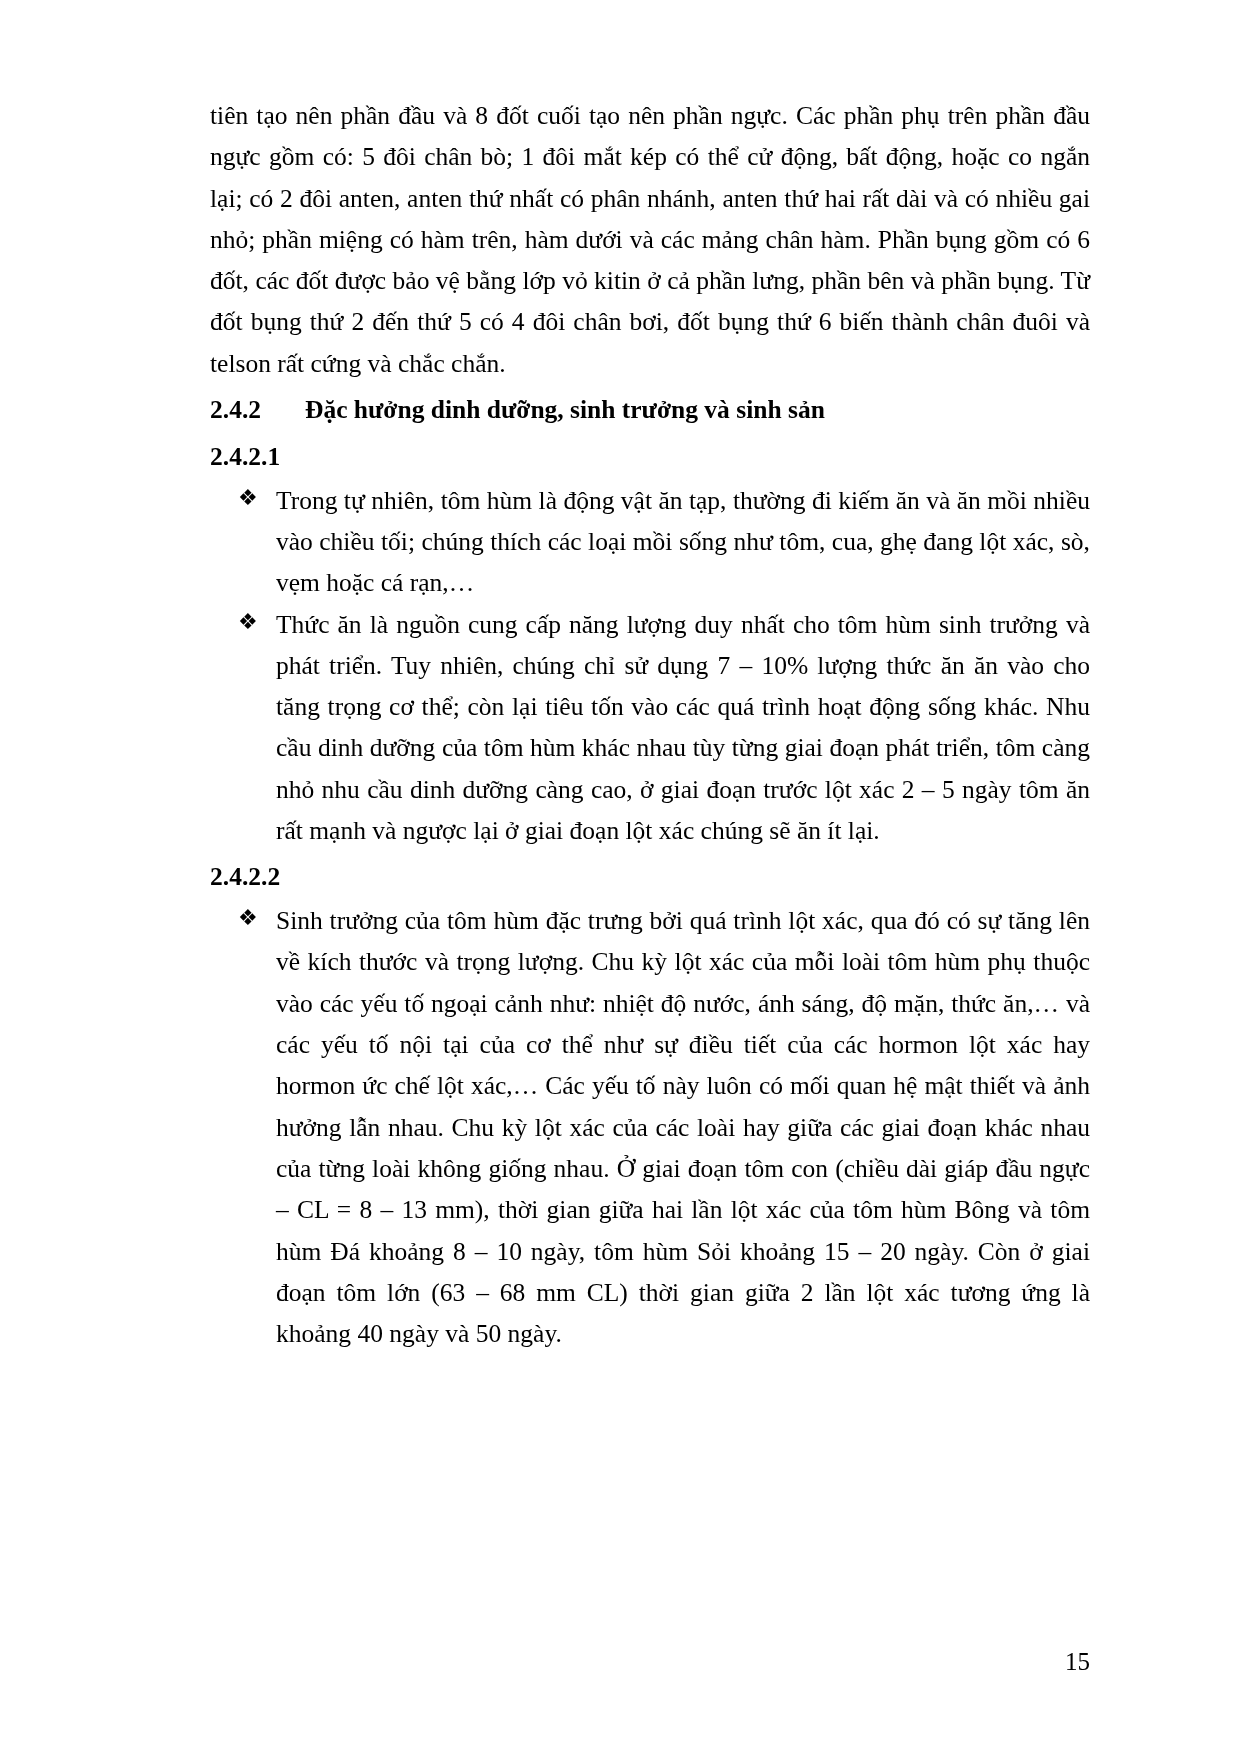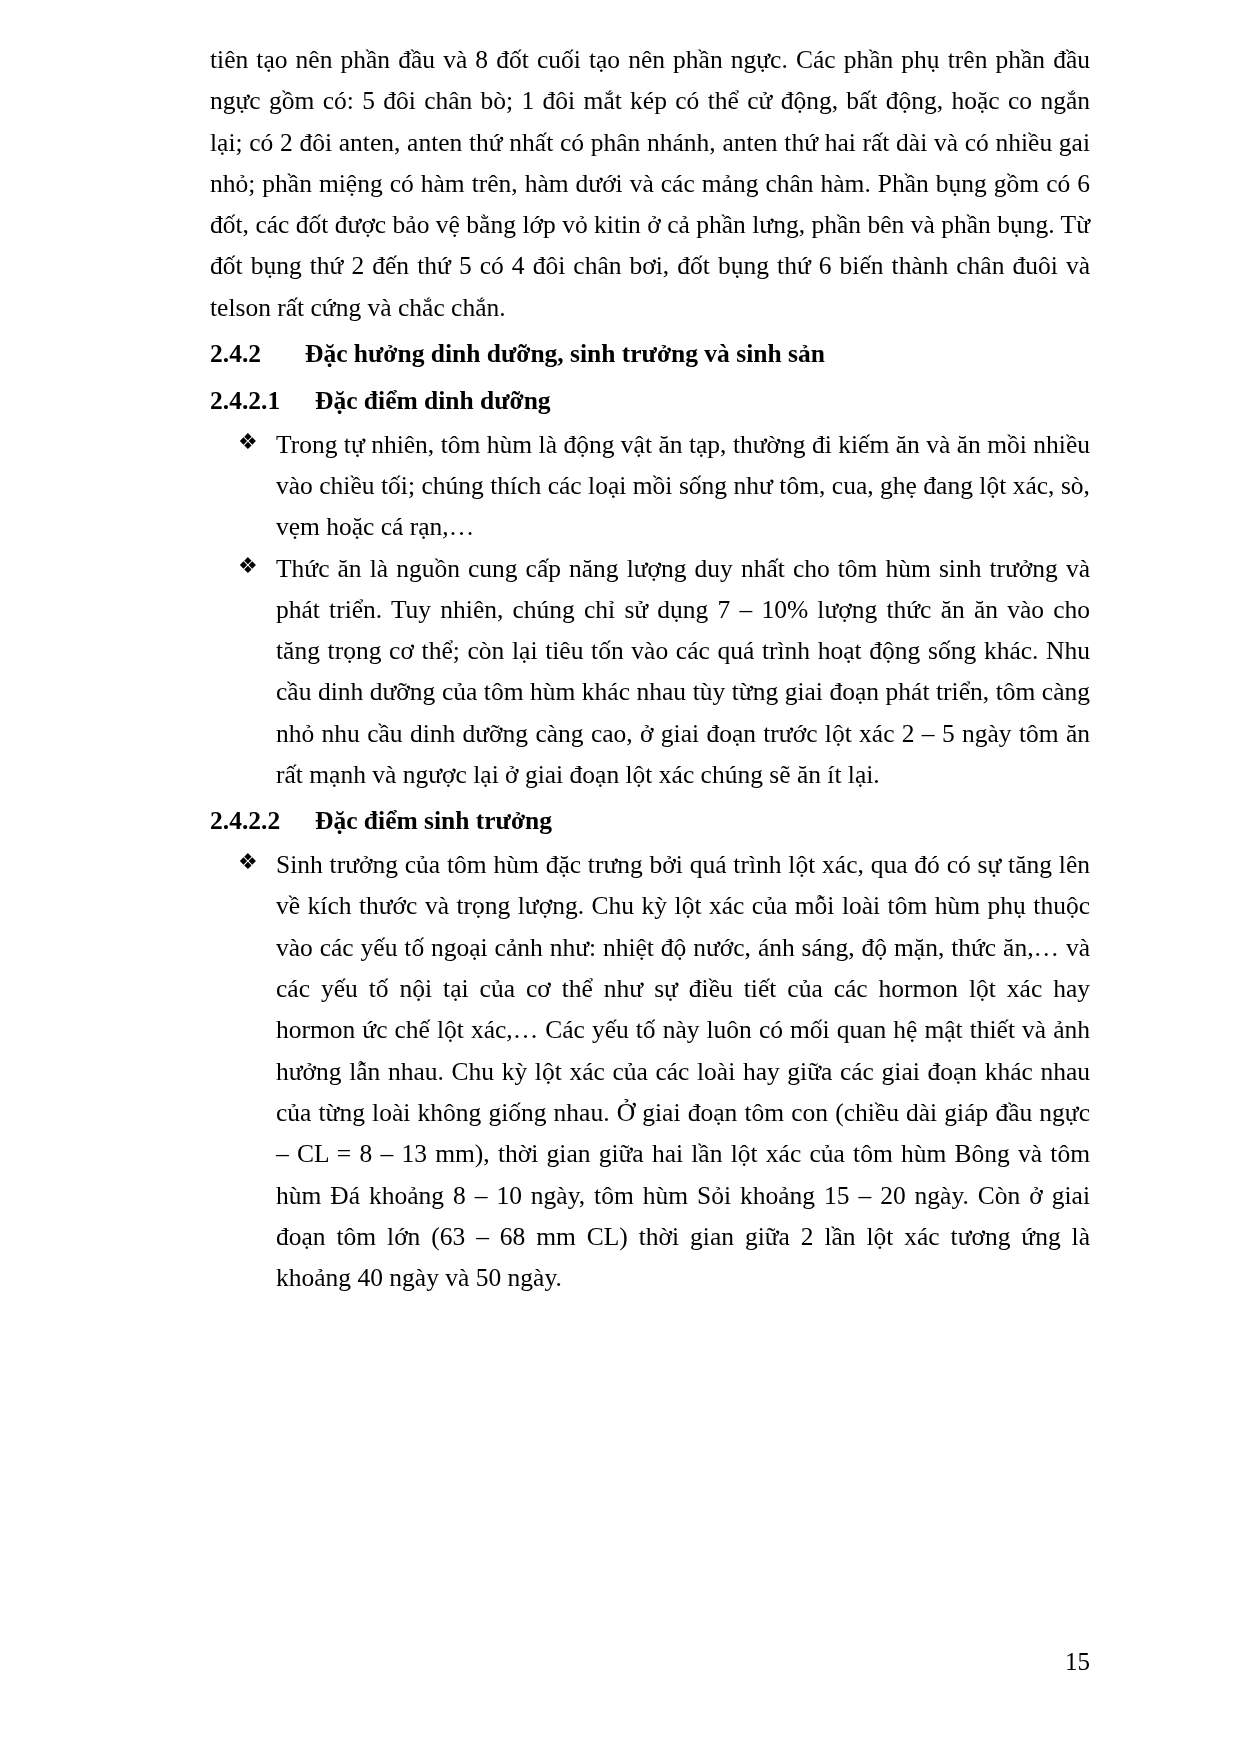--- a/index.html
+++ b/index.html
@@ -15,21 +15,21 @@
     color: #000000;
     overflow: hidden;
   }
   .page {
     position: absolute;
     left: 0;
     top: 0;
     width: 1240px;
     height: 1754px;
     box-sizing: border-box;
-    padding: 39px 150px 60px 210px;
+    padding: 95px 150px 60px 210px;
   }
   .content {
     width: 880px;
   }
   p.body-par {
     margin: 0;
     font-size: 25.5px;
     line-height: 1.62;
     text-align: justify;
     text-justify: inter-word;
@@ -89,37 +89,35 @@
 
     <p class="body-par">tiên tạo nên phần đầu và 8 đốt cuối tạo nên phần ngực. Các phần phụ trên phần đầu ngực gồm có: 5 đôi chân bò; 1 đôi mắt kép có thể cử động, bất động, hoặc co ngắn lại; có 2 đôi anten, anten thứ nhất có phân nhánh, anten thứ hai rất dài và có nhiều gai nhỏ; phần miệng có hàm trên, hàm dưới và các mảng chân hàm. Phần bụng gồm có 6 đốt, các đốt được bảo vệ bằng lớp vỏ kitin ở cả phần lưng, phần bên và phần bụng. Từ đốt bụng thứ 2 đến thứ 5 có 4 đôi chân bơi, đốt bụng thứ 6 biến thành chân đuôi và telson rất cứng và chắc chắn.</p>
 
     <h3 class="heading">
       <span class="num">2.4.2</span>
       <span>Đặc hưởng dinh dưỡng, sinh trưởng và sinh sản</span>
     </h3>
 
     <h3 class="heading sub">
       <span class="num">2.4.2.1</span>
-      <span>Đặc điểm dinh dưỡng</span>
     </h3>
 
     <ul class="bullets">
       <li>
         <span class="marker">❖</span>
         <span>Trong tự nhiên, tôm hùm là động vật ăn tạp, thường đi kiếm ăn và ăn mồi nhiều vào chiều tối; chúng thích các loại mồi sống như tôm, cua, ghẹ đang lột xác, sò, vẹm hoặc cá rạn,…</span>
       </li>
       <li>
         <span class="marker">❖</span>
         <span>Thức ăn là nguồn cung cấp năng lượng duy nhất cho tôm hùm sinh trưởng và phát triển. Tuy nhiên, chúng chỉ sử dụng 7 – 10% lượng thức ăn ăn vào cho tăng trọng cơ thể; còn lại tiêu tốn vào các quá trình hoạt động sống khác. Nhu cầu dinh dưỡng của tôm hùm khác nhau tùy từng giai đoạn phát triển, tôm càng nhỏ nhu cầu dinh dưỡng càng cao, ở giai đoạn trước lột xác 2 – 5 ngày tôm ăn rất mạnh và ngược lại ở giai đoạn lột xác chúng sẽ ăn ít lại.</span>
       </li>
     </ul>
 
     <h3 class="heading sub">
       <span class="num">2.4.2.2</span>
-      <span>Đặc điểm sinh trưởng</span>
     </h3>
 
     <ul class="bullets">
       <li>
         <span class="marker">❖</span>
         <span>Sinh trưởng của tôm hùm đặc trưng bởi quá trình lột xác, qua đó có sự tăng lên về kích thước và trọng lượng. Chu kỳ lột xác của mỗi loài tôm hùm phụ thuộc vào các yếu tố ngoại cảnh như: nhiệt độ nước, ánh sáng, độ mặn, thức ăn,… và các yếu tố nội tại của cơ thể như sự điều tiết của các hormon lột xác hay hormon ức chế lột xác,… Các yếu tố này luôn có mối quan hệ mật thiết và ảnh hưởng lẫn nhau. Chu kỳ lột xác của các loài hay giữa các giai đoạn khác nhau của từng loài không giống nhau. Ở giai đoạn tôm con (chiều dài giáp đầu ngực – CL = 8 – 13 mm), thời gian giữa hai lần lột xác của tôm hùm Bông và tôm hùm Đá khoảng 8 – 10 ngày, tôm hùm Sỏi khoảng 15 – 20 ngày. Còn ở giai đoạn tôm lớn (63 – 68 mm CL) thời gian giữa 2 lần lột xác tương ứng là khoảng 40 ngày và 50 ngày.</span>
       </li>
     </ul>
 
   </div>

